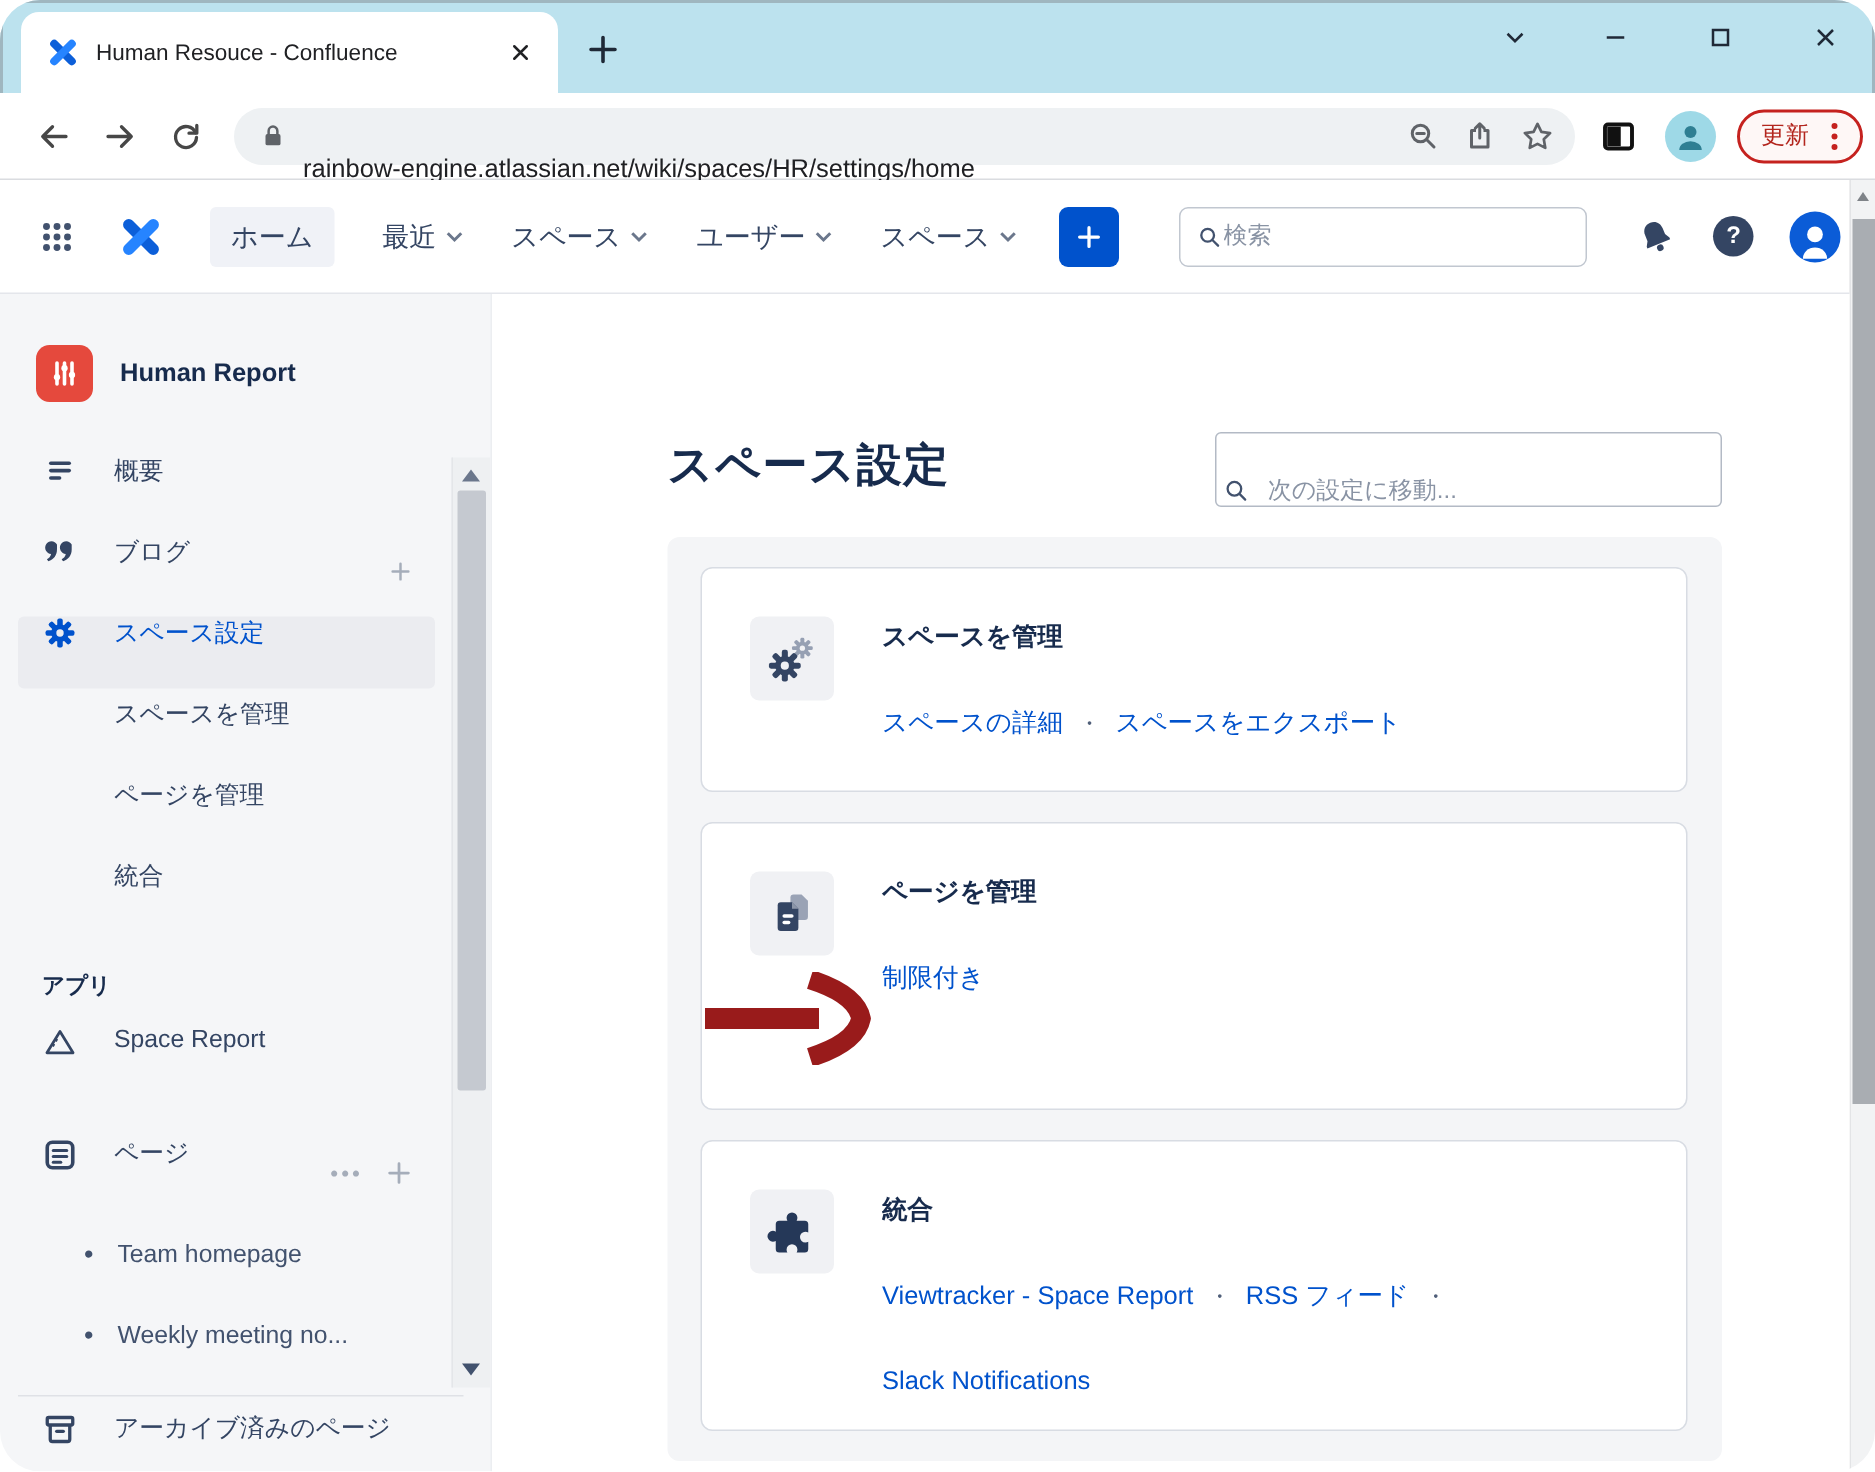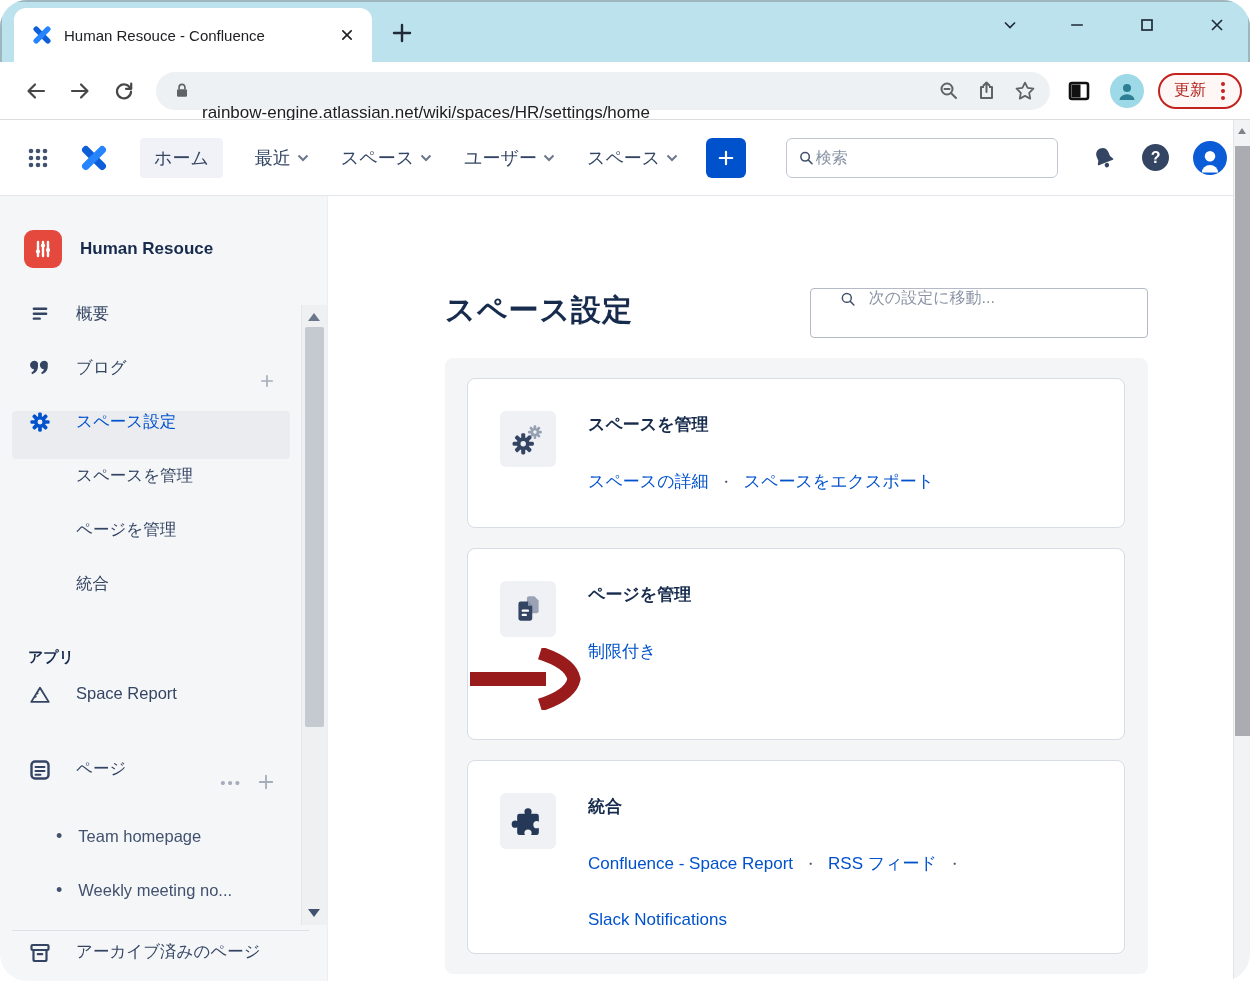--- a/index.html
+++ b/index.html
@@ -67,21 +67,21 @@
   .side-divider { position:absolute; left:12px; right:18px; top:734px; height:1px; background:#DFE1E6; }
   
   .sidescroll { position:absolute; right:0; top:109px; width:26px; height:620px; background:#EEF0F2; border-left:1px solid #E4E6E9; }
   .sidescroll .up { position:absolute; top:8px; left:6px; width:0; height:0; border-left:6px solid transparent; border-right:6px solid transparent; border-bottom:8px solid #6B778C; }
   .sidescroll .down { position:absolute; bottom:8px; left:6px; width:0; height:0; border-left:6px solid transparent; border-right:6px solid transparent; border-top:8px solid #42526E; }
   .sidescroll .thumb { position:absolute; top:22px; left:3px; width:19px; height:400px; background:#C5C9D0; border-radius:2px; }
 
   
   .main { position:absolute; top:196px; left:329px; right:17px; bottom:0; background:#fff; }
   .page-title { position:absolute; left:116px; top:94px; font-size:30px; font-weight:600; color:#172B4D; letter-spacing:1px; }
-  .set-search { position:absolute; left:481px; top:92px; width:338px; height:50px; border:1px solid #B3BAC5; border-radius:4px; background:#fff; display:flex; align-items:flex-start; padding:0 28px; gap:12px; }
+  .set-search { position:absolute; left:481px; top:92px; width:338px; height:50px; border:1px solid #B3BAC5; border-radius:4px; background:#fff; display:flex; align-items:flex-end; padding:0 4px; gap:12px; }
   .panel { position:absolute; left:116px; top:162px; width:703px; height:616px; background:#F4F5F7; border-radius:8px; }
   .card { position:absolute; left:22px; width:658px; background:#fff; border:1px solid #D8DCE3; border-radius:8px; display:flex; padding:32px; }
   .card.c0 { top:20px;  height:150px; }
   .card.c1 { top:190px; height:192px; }
   .card.c2 { top:402px; height:194px; }
   .tile { width:56px; height:56px; background:#F0F1F4; border-radius:6px; display:flex; align-items:center; justify-content:center; flex:none; }
   .card-body { margin-left:32px; padding-top:2px; }
   .card-title { font-size:17px; font-weight:bold; color:#172B4D; margin-bottom:26px; }
   .link-line { margin-bottom:22px; font-size:17px; line-height:21px;margin-top:35px; }
   .clink { color:#0052CC; text-decoration:none; cursor:pointer; }
@@ -286,21 +286,21 @@
             <g stroke="#fff" stroke-width="2.4" stroke-linecap="round">
               <line x1="7" y1="5" x2="7" y2="19"></line>
               <line x1="12" y1="5" x2="12" y2="19"></line>
               <line x1="17" y1="5" x2="17" y2="19"></line>
             </g>
             <circle cx="7" cy="14.5" r="2.1" fill="#fff"></circle>
             <circle cx="12" cy="8.5" r="2.1" fill="#fff"></circle>
             <circle cx="17" cy="13" r="2.1" fill="#fff"></circle>
           </svg>
       </span>
-      <span class="space-name">Human Resouce</span>
+      <span class="space-name">Human Report</span>
     </div>
 
     <div class="side-row" style="top:107px;">
       <span class="ic">
         <svg width="22" height="22" viewBox="0 0 24 24">
             <g fill="#344563">
               <rect x="4" y="5" width="16" height="2.6" rx="1.3"></rect>
               <rect x="4" y="10.4" width="16" height="2.6" rx="1.3"></rect>
               <rect x="4" y="15.8" width="9" height="2.6" rx="1.3"></rect>
             </g>
@@ -475,21 +475,21 @@
 
       <div class="card c2">
         <span class="tile">
           <svg width="34" height="34" viewBox="0 0 32 32">
             <path d="M16 4a3.4 3.4 0 0 1 3.4 3.4c0 .7-.2 1.3-.5 1.8H24a2.2 2.2 0 0 1 2.2 2.2v5.2c-.5-.3-1.1-.5-1.8-.5a3.4 3.4 0 0 0 0 6.8c.7 0 1.3-.2 1.8-.5V27a2.2 2.2 0 0 1-2.2 2.2h-5.1c.3-.5.5-1.1.5-1.8a3.4 3.4 0 0 0-6.8 0c0 .7.2 1.3.5 1.8H8A2.2 2.2 0 0 1 5.8 27v-5.1c-.5.3-1.1.5-1.8.5a3.4 3.4 0 0 1 0-6.8c.7 0 1.3.2 1.8.5v-4.7A2.2 2.2 0 0 1 8 9.2h5.1c-.3-.5-.5-1.1-.5-1.8A3.4 3.4 0 0 1 16 4z" fill="#253858"></path>
           </svg>
         </span>
         <div class="card-body">
           <div class="card-title">統合</div>
           <div class="card-links">
-              <div class="link-line"><a class="clink">Confluence - Space Report</a><span class="lsep">・</span><a class="clink">RSS フィード</a><span class="lsep">・</span></div>
+              <div class="link-line"><a class="clink">Viewtracker - Space Report</a><span class="lsep">・</span><a class="clink">RSS フィード</a><span class="lsep">・</span></div>
               <div class="link-line"><a class="clink">Slack Notifications</a></div>
             </div>
         </div>
       </div>
 
     </div>
 
     <svg class="arrow-annot" viewBox="0 0 120 62">
       <rect class="arr-shaft" x="2" y="24" width="76" height="14" fill="#991B1B"></rect>
       <path class="arr-head" d="M72 5 C94 12 104 21 106 31 C104 41 94 50 72 57" fill="none" stroke-width="13" stroke="#991B1B"></path>

